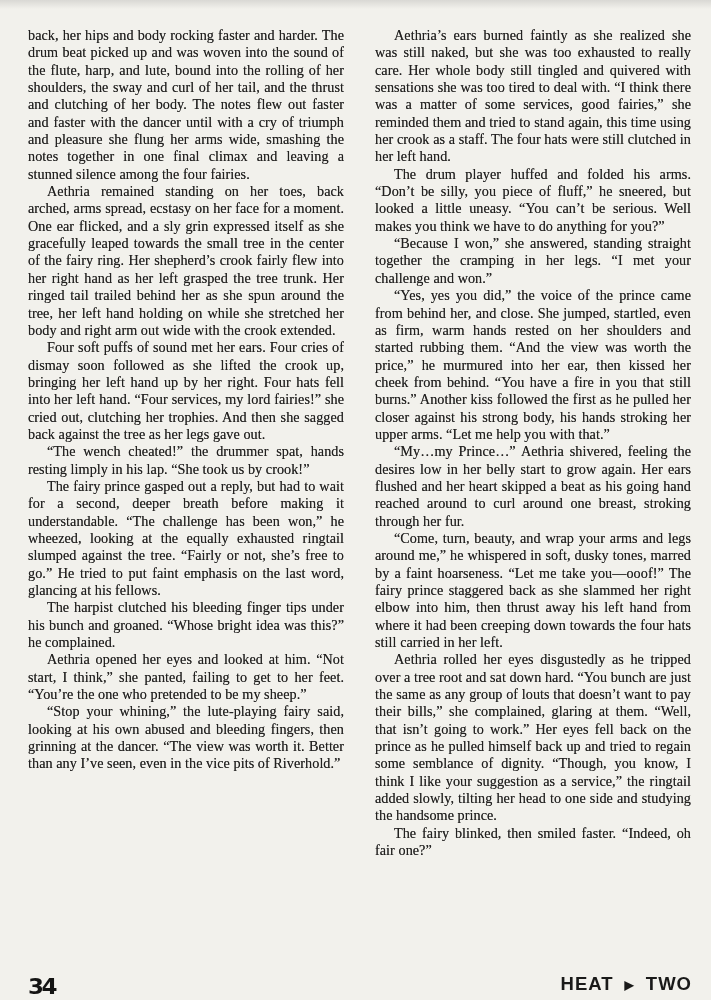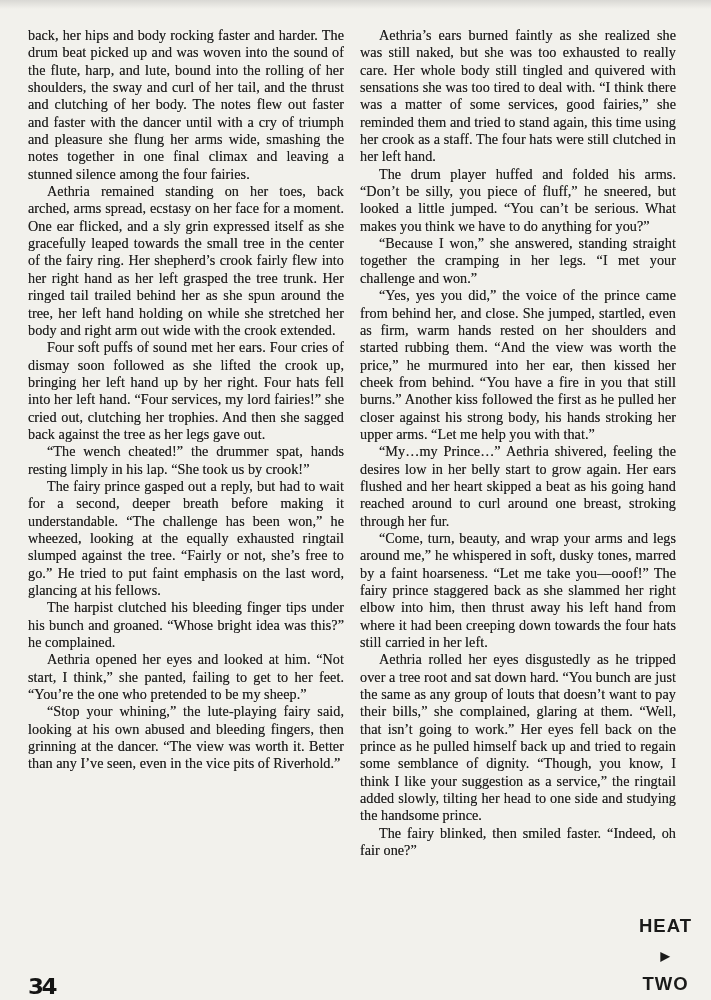--- a/index.html
+++ b/index.html
@@ -20,21 +20,21 @@
     top: 0; left: 0; right: 0;
     height: 9px;
     background: linear-gradient(#d9d8d4, rgba(217,216,212,0));
     pointer-events: none;
   }
   .columns {
     position: absolute;
     top: 27px;
     left: 28px;
     display: flex;
-    gap: 16px;
+    gap: 31px;
   }
   .column { width: 316px; }
   .column p {
     margin: 0;
     font-size: 14.2px;
     line-height: 17.35px;
     text-align: justify;
     text-indent: 19px;
     letter-spacing: 0.05px;
     text-shadow: 0 0 0.45px rgba(20,20,20,0.6);
@@ -65,21 +65,20 @@
     right: 0;
     bottom: 5px;
     display: flex;
     align-items: center;
     gap: 11px;
     font-family: "Liberation Sans", sans-serif;
     font-weight: bold;
     font-size: 18.5px;
     letter-spacing: 1px;
     color: #1a1a19;
-    flex-direction: column;
   }
   .running .arrow {
     font-size: 12px;
     position: relative;
     top: 1px;
   }
 </style>
 </head>
 <body>
 
@@ -93,21 +92,21 @@
       <p>Four soft puffs of sound met her ears. Four cries of dismay soon followed as she lifted the crook up, bringing her left hand up by her right. Four hats fell into her left hand. “Four services, my lord fairies!” she cried out, clutching her trophies. And then she sagged back against the tree as her legs gave out.</p>
       <p>“The wench cheated!” the drummer spat, hands resting limply in his lap. “She took us by crook!”</p>
       <p>The fairy prince gasped out a reply, but had to wait for a second, deeper breath before making it understandable. “The challenge has been won,” he wheezed, looking at the equally exhausted ringtail slumped against the tree. “Fairly or not, she’s free to go.” He tried to put faint emphasis on the last word, glancing at his fellows.</p>
       <p>The harpist clutched his bleeding finger tips under his bunch and groaned. “Whose bright idea was this?” he complained.</p>
       <p>Aethria opened her eyes and looked at him. “Not start, I think,” she panted, failing to get to her feet. “You’re the one who pretended to be my sheep.”</p>
       <p>“Stop your whining,” the lute-playing fairy said, looking at his own abused and bleeding fingers, then grinning at the dancer. “The view was worth it. Better than any I’ve seen, even in the vice pits of Riverhold.”</p>
     </div>
 
     <div class="column">
       <p>Aethria’s ears burned faintly as she realized she was still naked, but she was too exhausted to really care. Her whole body still tingled and quivered with sensations she was too tired to deal with. “I think there was a matter of some services, good fairies,” she reminded them and tried to stand again, this time using her crook as a staff. The four hats were still clutched in her left hand.</p>
-      <p>The drum player huffed and folded his arms. “Don’t be silly, you piece of fluff,” he sneered, but looked a little jumped. “You can’t be serious. What makes you think we have to do anything for you?”</p>
+      <p>The drum player huffed and folded his arms. “Don’t be silly, you piece of fluff,” he sneered, but looked a little uneasy. “You can’t be serious. Well makes you think we have to do anything for you?”</p>
       <p>“Because I won,” she answered, standing straight together the cramping in her legs. “I met your challenge and won.”</p>
       <p>“Yes, yes you did,” the voice of the prince came from behind her, and close. She jumped, startled, even as firm, warm hands rested on her shoulders and started rubbing them. “And the view was worth the price,” he murmured into her ear, then kissed her cheek from behind. “You have a fire in you that still burns.” Another kiss followed the first as he pulled her closer against his strong body, his hands stroking her upper arms. “Let me help you with that.”</p>
       <p>“My…my Prince…” Aethria shivered, feeling the desires low in her belly start to grow again. Her ears flushed and her heart skipped a beat as his going hand reached around to curl around one breast, stroking through her fur.</p>
       <p>“Come, turn, beauty, and wrap your arms and legs around me,” he whispered in soft, dusky tones, marred by a faint hoarseness. “Let me take you—ooof!” The fairy prince staggered back as she slammed her right elbow into him, then thrust away his left hand from where it had been creeping down towards the four hats still carried in her left.</p>
       <p>Aethria rolled her eyes disgustedly as he tripped over a tree root and sat down hard. “You bunch are just the same as any group of louts that doesn’t want to pay their bills,” she complained, glaring at them. “Well, that isn’t going to work.” Her eyes fell back on the prince as he pulled himself back up and tried to regain some semblance of dignity. “Though, you know, I think I like your suggestion as a service,” the ringtail added slowly, tilting her head to one side and studying the handsome prince.</p>
       <p>The fairy blinked, then smiled faster. “Indeed, oh fair one?”</p>
     </div>
 
   </div>
 

